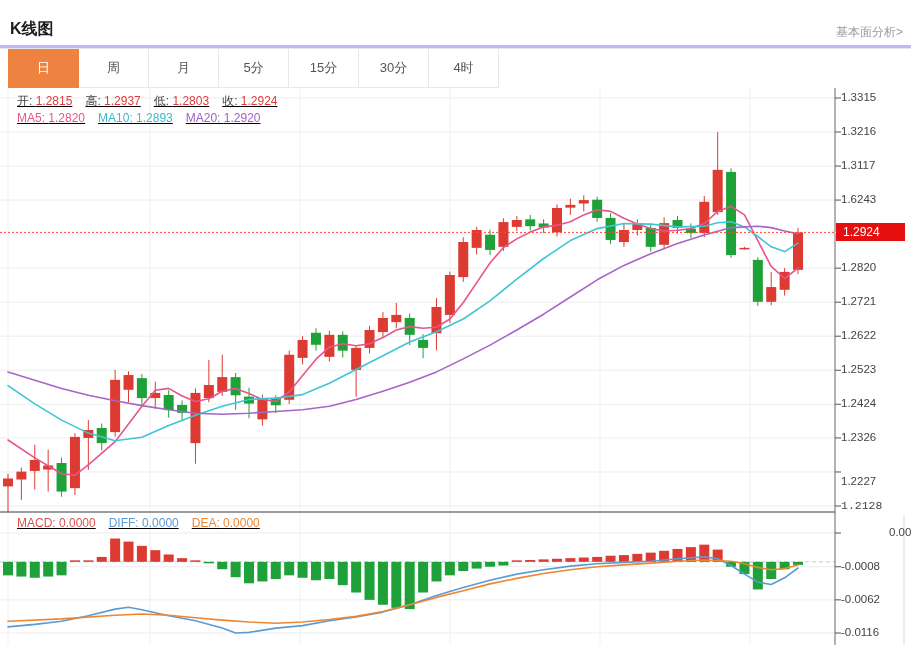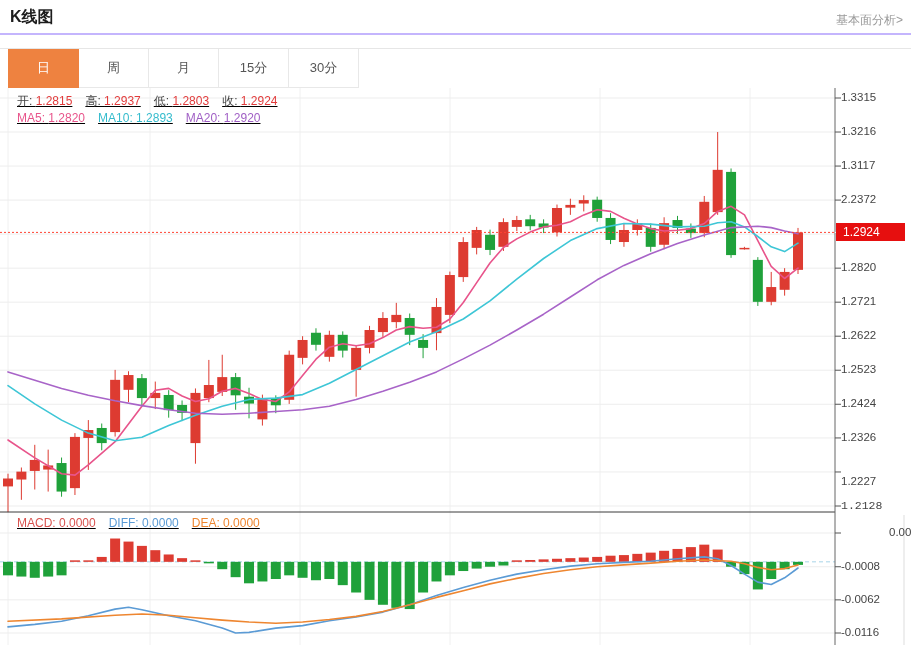--- a/index.html
+++ b/index.html
@@ -1,19 +1,19 @@
 <!DOCTYPE html>
 <html><head>
 <meta charset="utf-8">
 <style>
   html,body{margin:0;padding:0;background:#fff;}
   #page{position:relative;width:911px;height:645px;background:#fff;overflow:hidden;
         font-family:"Liberation Sans","DejaVu Sans",sans-serif;}
   
-  #hdr{position:absolute;top:0;left:0;width:100%;height:33px;border-bottom:2px solid #c4b5fd;background:#fff;z-index:3;}
+  #hdr{position:absolute;top:12px;left:0;width:100%;height:33px;border-bottom:7px solid #c4b5fd;background:#fff;z-index:3;}
   #hdr .ttl{position:absolute;left:10px;top:7px;font-size:16px;font-weight:bold;color:#1c1c1c;}
   #hdr .lnk{position:absolute;right:8px;top:12px;font-size:12px;color:#999;cursor:pointer;text-decoration:none;}
   
   #tabs{position:absolute;top:48px;left:0;width:100%;height:39px;border-top:1px solid #e6e6e6;
         display:flex;padding-left:8px;box-sizing:border-box;background:#fff;z-index:3;}
   .tab{width:69px;height:38px;line-height:38px;text-align:center;font-size:13px;color:#555;
        background:#fff;border-right:1px solid #e8e8e8;border-bottom:1px solid #e8e8e8;cursor:pointer;}
   .tab:first-child{border-left:1px solid #e8e8e8;}
   .tab.active{background:#ee8240;border-color:#ee8240;color:#fff;}
   
@@ -34,22 +34,24 @@
 <div id="page">
   <div id="hdr">
     <span class="ttl">K线图</span>
     <a class="lnk">基本面分析&gt;</a>
   </div>
 
   <div id="tabs">
       <div class="tab active">日</div>
       <div class="tab">周</div>
       <div class="tab">月</div>
+      <div class="tab">5分</div>
       <div class="tab">15分</div>
       <div class="tab">30分</div>
+      <div class="tab">4时</div>
     </div>
 
   <svg id="chart-svg" width="911" height="645">
       <line x1="8" y1="88" x2="8" y2="645" stroke="#f0f0f0" stroke-width="1"></line>
       <line x1="150" y1="88" x2="150" y2="645" stroke="#f0f0f0" stroke-width="1"></line>
       <line x1="300" y1="88" x2="300" y2="645" stroke="#f0f0f0" stroke-width="1"></line>
       <line x1="450" y1="88" x2="450" y2="645" stroke="#f0f0f0" stroke-width="1"></line>
       <line x1="600" y1="88" x2="600" y2="645" stroke="#f0f0f0" stroke-width="1"></line>
       <line x1="750" y1="88" x2="750" y2="645" stroke="#f0f0f0" stroke-width="1"></line>
       <line x1="0" y1="98" x2="835" y2="98" stroke="#ededed" stroke-width="1"></line>
@@ -280,21 +282,21 @@
 
   <div class="row" id="ohlc-row"><span class="kv"><span class="lb" style="color: rgb(68, 68, 68);">开: </span><span style="color: rgb(226, 59, 59);">1.2815</span></span><span class="kv"><span class="lb" style="color: rgb(68, 68, 68);">高: </span><span style="color: rgb(226, 59, 59);">1.2937</span></span><span class="kv"><span class="lb" style="color: rgb(68, 68, 68);">低: </span><span style="color: rgb(226, 59, 59);">1.2803</span></span><span class="kv"><span class="lb" style="color: rgb(68, 68, 68);">收: </span><span style="color: rgb(226, 59, 59);">1.2924</span></span></div>
   <div class="row" id="ma-row"><span class="kv"><span class="lb" style="color: rgb(232, 84, 139);">MA5: </span><span style="color: rgb(232, 84, 139);">1.2820</span></span><span class="kv"><span class="lb" style="color: rgb(53, 188, 205);">MA10: </span><span style="color: rgb(53, 188, 205);">1.2893</span></span><span class="kv"><span class="lb" style="color: rgb(160, 95, 197);">MA20: </span><span style="color: rgb(160, 95, 197);">1.2920</span></span></div>
   <div class="row" id="macd-row"><span class="kv"><span class="lb" style="color: rgb(217, 83, 79);">MACD: </span><span style="color: rgb(217, 83, 79);">0.0000</span></span><span class="kv"><span class="lb" style="color: rgb(91, 155, 213);">DIFF: </span><span style="color: rgb(91, 155, 213);">0.0000</span></span><span class="kv"><span class="lb" style="color: rgb(238, 134, 48);">DEA: </span><span style="color: rgb(238, 134, 48);">0.0000</span></span></div>
 
   <div id="price-badge" style="top: 223.396px; background: rgb(230, 15, 15);">1.2924</div>
   <div id="tick-labels">
       <div class="ticklabel" style="top: 91px;">1.3315</div>
       <div class="ticklabel" style="top: 125.029px;">1.3216</div>
       <div class="ticklabel" style="top: 159.057px;">1.3117</div>
-      <div class="ticklabel" style="top: 193.086px;">2.2372</div>
+      <div class="ticklabel" style="top: 193.086px;">1.6243</div>
       <div class="ticklabel" style="top: 261.143px;">1.2820</div>
       <div class="ticklabel" style="top: 295.172px;">1.2721</div>
       <div class="ticklabel" style="top: 329.201px;">1.2622</div>
       <div class="ticklabel" style="top: 363.229px;">1.2523</div>
       <div class="ticklabel" style="top: 397.258px;">1.2424</div>
       <div class="ticklabel" style="top: 430.943px;">1.2326</div>
       <div class="ticklabel" style="top: 475px;">1.2227</div>
       <div class="ticklabel" style="top: 499px; font-family: Liberation Mono, monospace;">1.2128</div>
       <div class="ticklabel" style="top: 526px; margin-left: 48px;">0.0047</div>
       <div class="ticklabel" style="top: 559.742px;">-0.0008</div>

